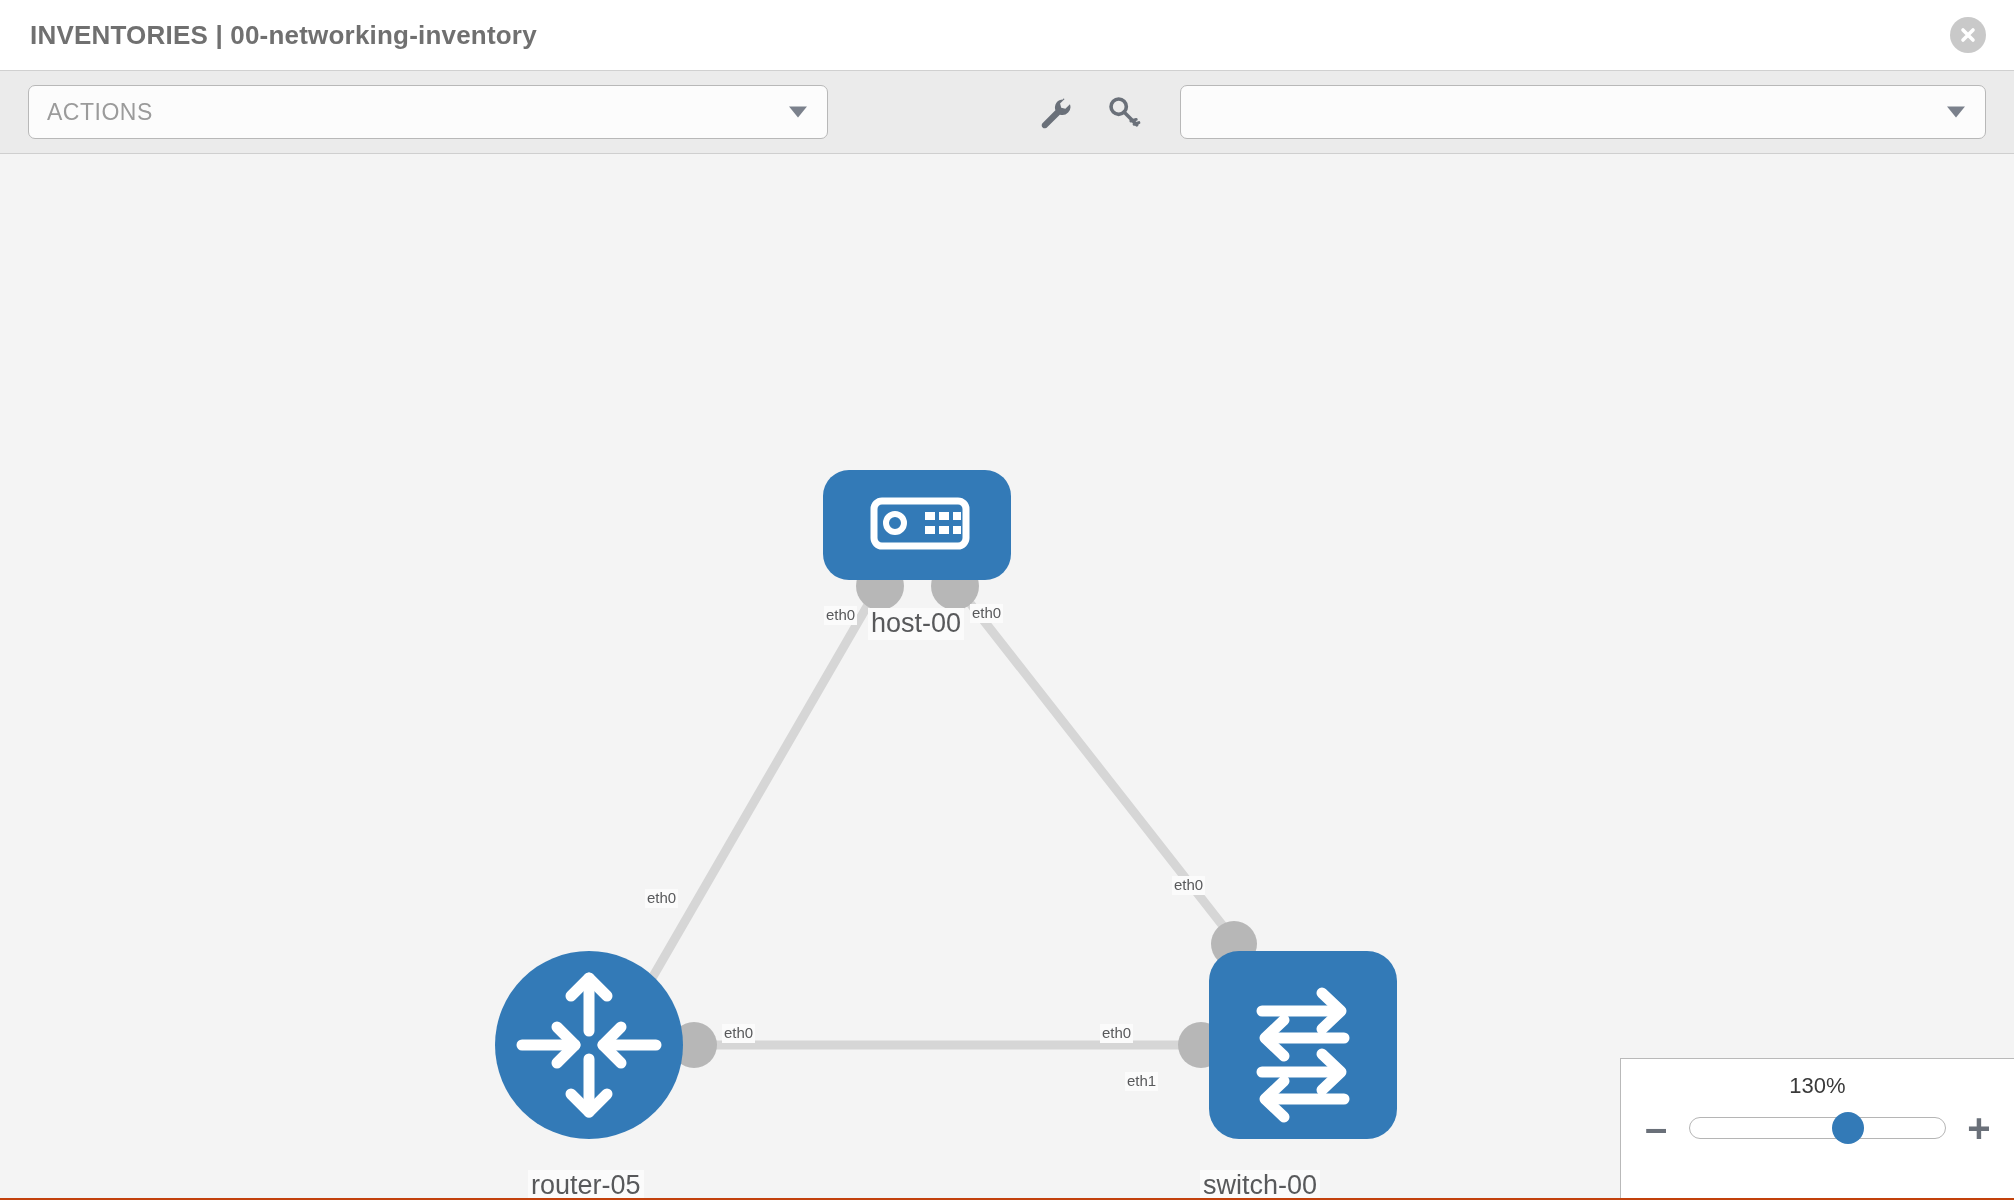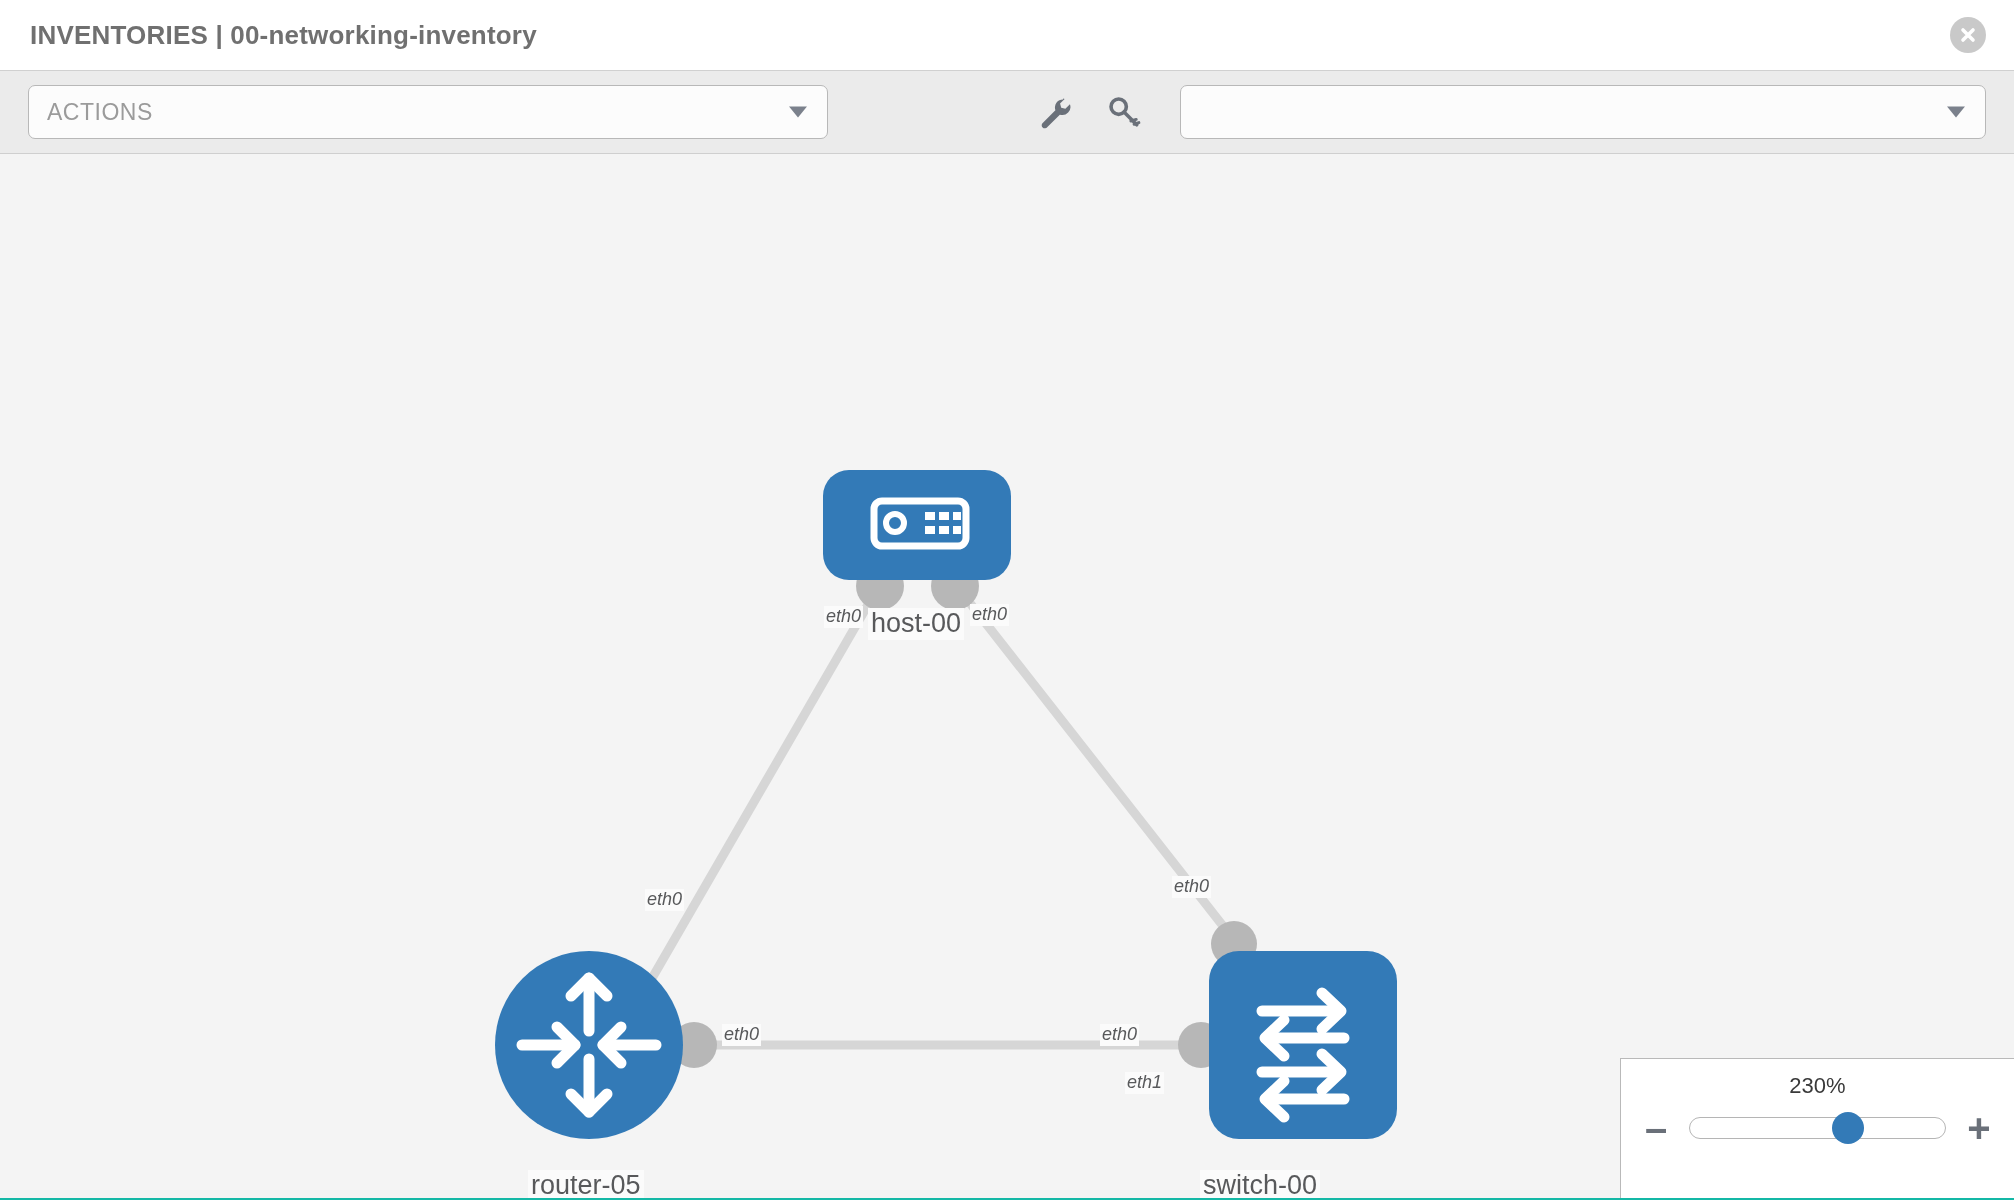--- a/index.html
+++ b/index.html
@@ -9,21 +9,21 @@
     width: 2014px; height: 1200px;
     background: #ffffff;
     font-family: "Liberation Sans", sans-serif;
     overflow: hidden;
   }
 
   #app {
     position: relative;
     width: 2014px;
     height: 1200px;
-    background: #14b8a6;
+    background: #c2410c;
   }
 
   
   .header {
     position: relative;
     height: 70px;
     background: #ffffff;
     display: flex;
     align-items: center;
     padding: 0 30px;
@@ -152,27 +152,26 @@
     color: #58595b;
     background: #fbfbfb;
     white-space: nowrap;
     line-height: 1.1;
     padding: 1px 3px;
   }
   .node-label.big { font-size: 27px; margin-top: 16px; }
   .iface-label {
     position: absolute;
     font-family: "Liberation Sans", sans-serif;
-    font-size: 18px;
+    font-size: 15px;
     color: #58595b;
     background: #fbfbfb;
     white-space: nowrap;
     padding: 1px 2px;
     line-height: 1.1;
-    font-style: italic;
   }
 
   
   .zoom-panel {
     position: absolute;
     right: 0;
     bottom: 0;
     width: 394px;
     height: 140px;
     background: #ffffff;
@@ -366,21 +365,21 @@
     <div class="iface-label" style="left:1100px; top:870px;">eth0</div>
     <div class="iface-label" style="left:1125px; top:870px;margin-top:48px;">eth1</div>
 
     <div class="node-label big" style="left:868px; top:438px;">host-00</div>
 
     <div class="node-label big" style="left:528px; top:1000px;">router-05</div>
 
     <div class="node-label big" style="left:1200px; top:1000px;">switch-00</div>
 
     <div class="zoom-panel">
-      <div class="zoom-value">230%</div>
+      <div class="zoom-value">130%</div>
       <div class="zoom-row">
         <span class="zoom-minus">–</span>
         <div class="zoom-track">
           <div class="zoom-thumb" id="zoom-thumb" style="left: 62%;"></div>
         </div>
         <span class="zoom-plus">+</span>
       </div>
     </div>
 
   </div>

